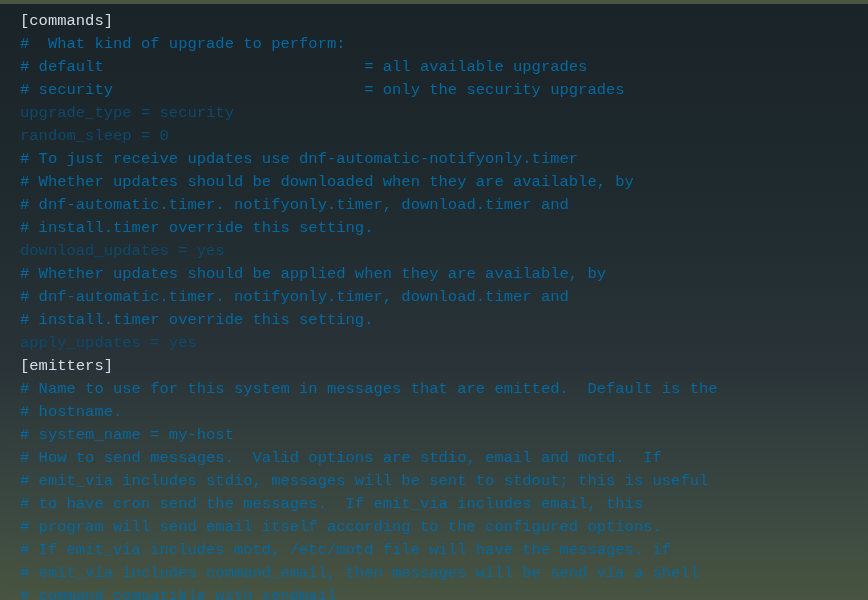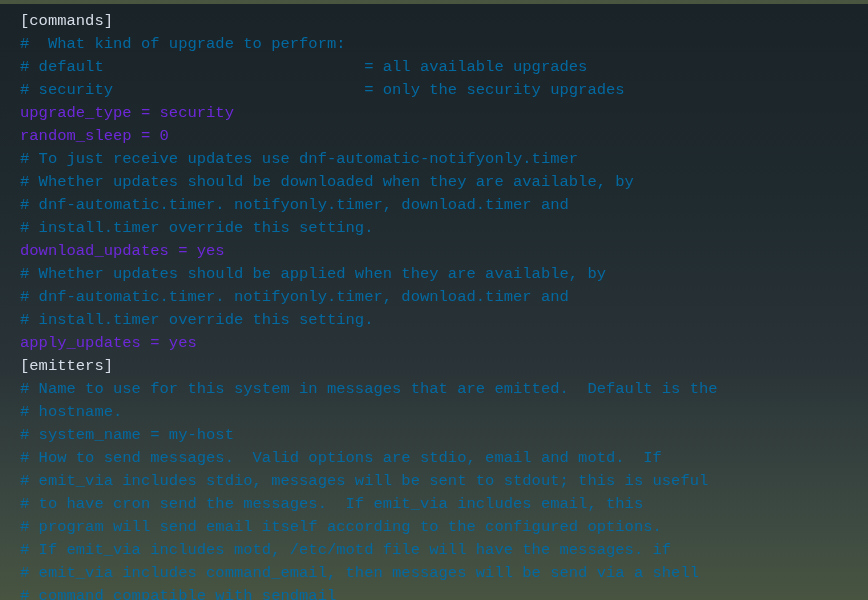--- a/index.html
+++ b/index.html
@@ -11,20 +11,20 @@
       font-size: 15.5px;
       line-height: 19px;
       overflow: hidden;
       position: relative;
     }
     .terminal {
       padding: 0 4px;
       white-space: pre;
     }
     .line { display: block; }
-    .plain { color: #6d28d9; }
+    .plain { color: #0c4a6e; }
     .comment { color: #0369a1; }
     .section { color: #d8dee9; }
   </style>
 </head>
 <body>
 
 <div class="terminal" id="terminal"><span class="line section">[commands]</span><span class="line comment">#  What kind of upgrade to perform:</span><span class="line comment"># default                            = all available upgrades</span><span class="line comment"># security                           = only the security upgrades</span><span class="line plain">upgrade_type = security</span><span class="line plain">random_sleep = 0</span><span class="line plain"></span><span class="line comment"># To just receive updates use dnf-automatic-notifyonly.timer</span><span class="line plain"></span><span class="line comment"># Whether updates should be downloaded when they are available, by</span><span class="line comment"># dnf-automatic.timer. notifyonly.timer, download.timer and</span><span class="line comment"># install.timer override this setting.</span><span class="line plain">download_updates = yes</span><span class="line plain"></span><span class="line comment"># Whether updates should be applied when they are available, by</span><span class="line comment"># dnf-automatic.timer. notifyonly.timer, download.timer and</span><span class="line comment"># install.timer override this setting.</span><span class="line plain">apply_updates = yes</span><span class="line plain"></span><span class="line plain"></span><span class="line section">[emitters]</span><span class="line comment"># Name to use for this system in messages that are emitted.  Default is the</span><span class="line comment"># hostname.</span><span class="line comment"># system_name = my-host</span><span class="line plain"></span><span class="line comment"># How to send messages.  Valid options are stdio, email and motd.  If</span><span class="line comment"># emit_via includes stdio, messages will be sent to stdout; this is useful</span><span class="line comment"># to have cron send the messages.  If emit_via includes email, this</span><span class="line comment"># program will send email itself according to the configured options.</span><span class="line comment"># If emit_via includes motd, /etc/motd file will have the messages. if</span><span class="line comment"># emit_via includes command_email, then messages will be send via a shell</span><span class="line comment"># command compatible with sendmail</span></div>
 
 </body></html>

